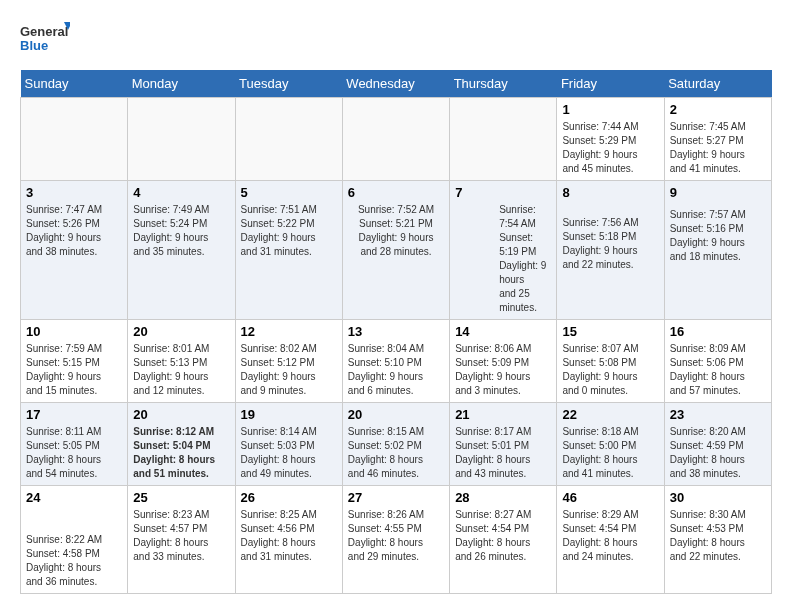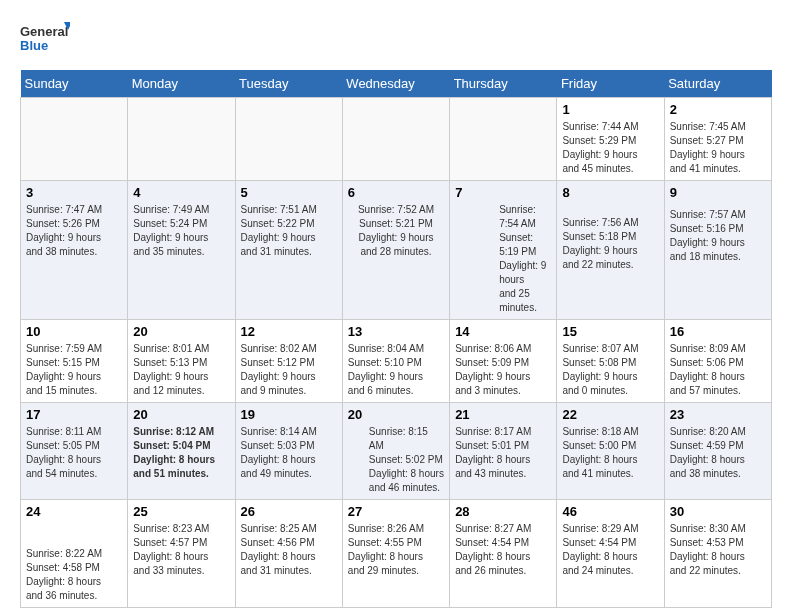--- a/index.html
+++ b/index.html
@@ -248,21 +248,21 @@
         </td>
         <td class="other-row">
           <div class="day-number">19</div>
           <div class="day-info" style="white-space: pre-line;">Sunrise: 8:14 AM
 Sunset: 5:03 PM
 Daylight: 8 hours
 and 49 minutes.</div>
         </td>
         <td class="other-row">
           <div class="day-number">20</div>
-          <div class="day-info" style="white-space: pre-line; margin-left: 21px;">Sunrise: 8:15 AM
+          <div class="day-info" style="white-space: pre-line;">Sunrise: 8:15 AM
 Sunset: 5:02 PM
 Daylight: 8 hours
 and 46 minutes.</div>
         </td>
         <td class="other-row">
           <div class="day-number">21</div>
           <div class="day-info" style="white-space: pre-line;">Sunrise: 8:17 AM
 Sunset: 5:01 PM
 Daylight: 8 hours
 and 43 minutes.</div>

